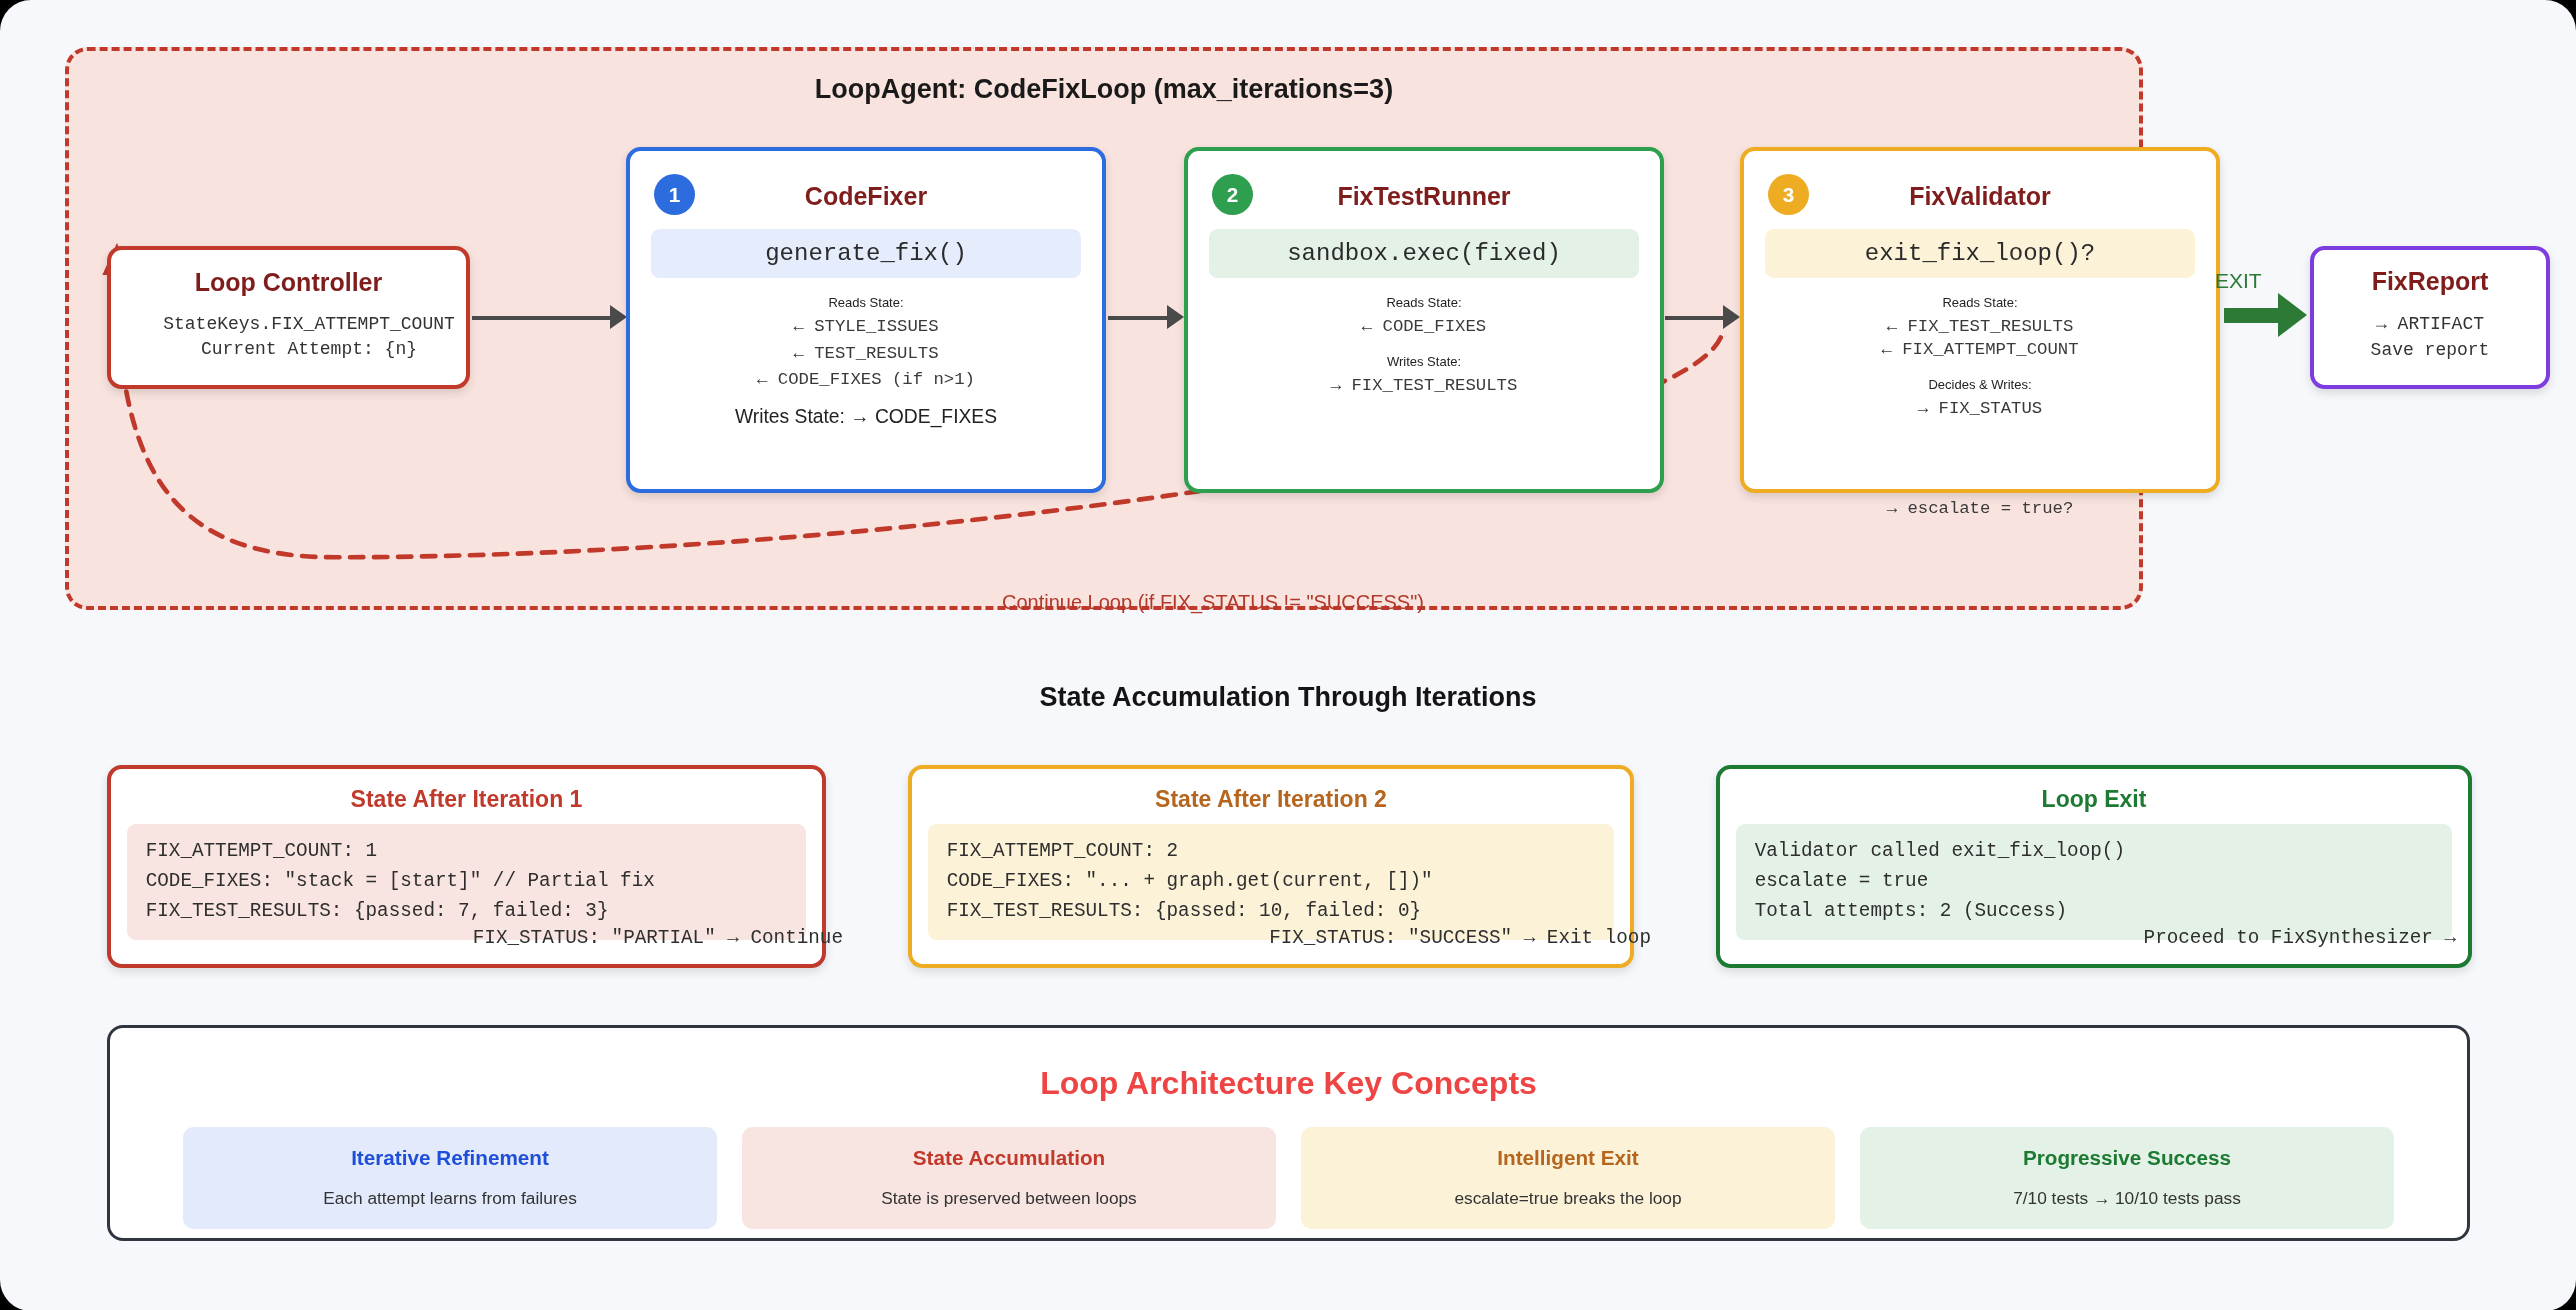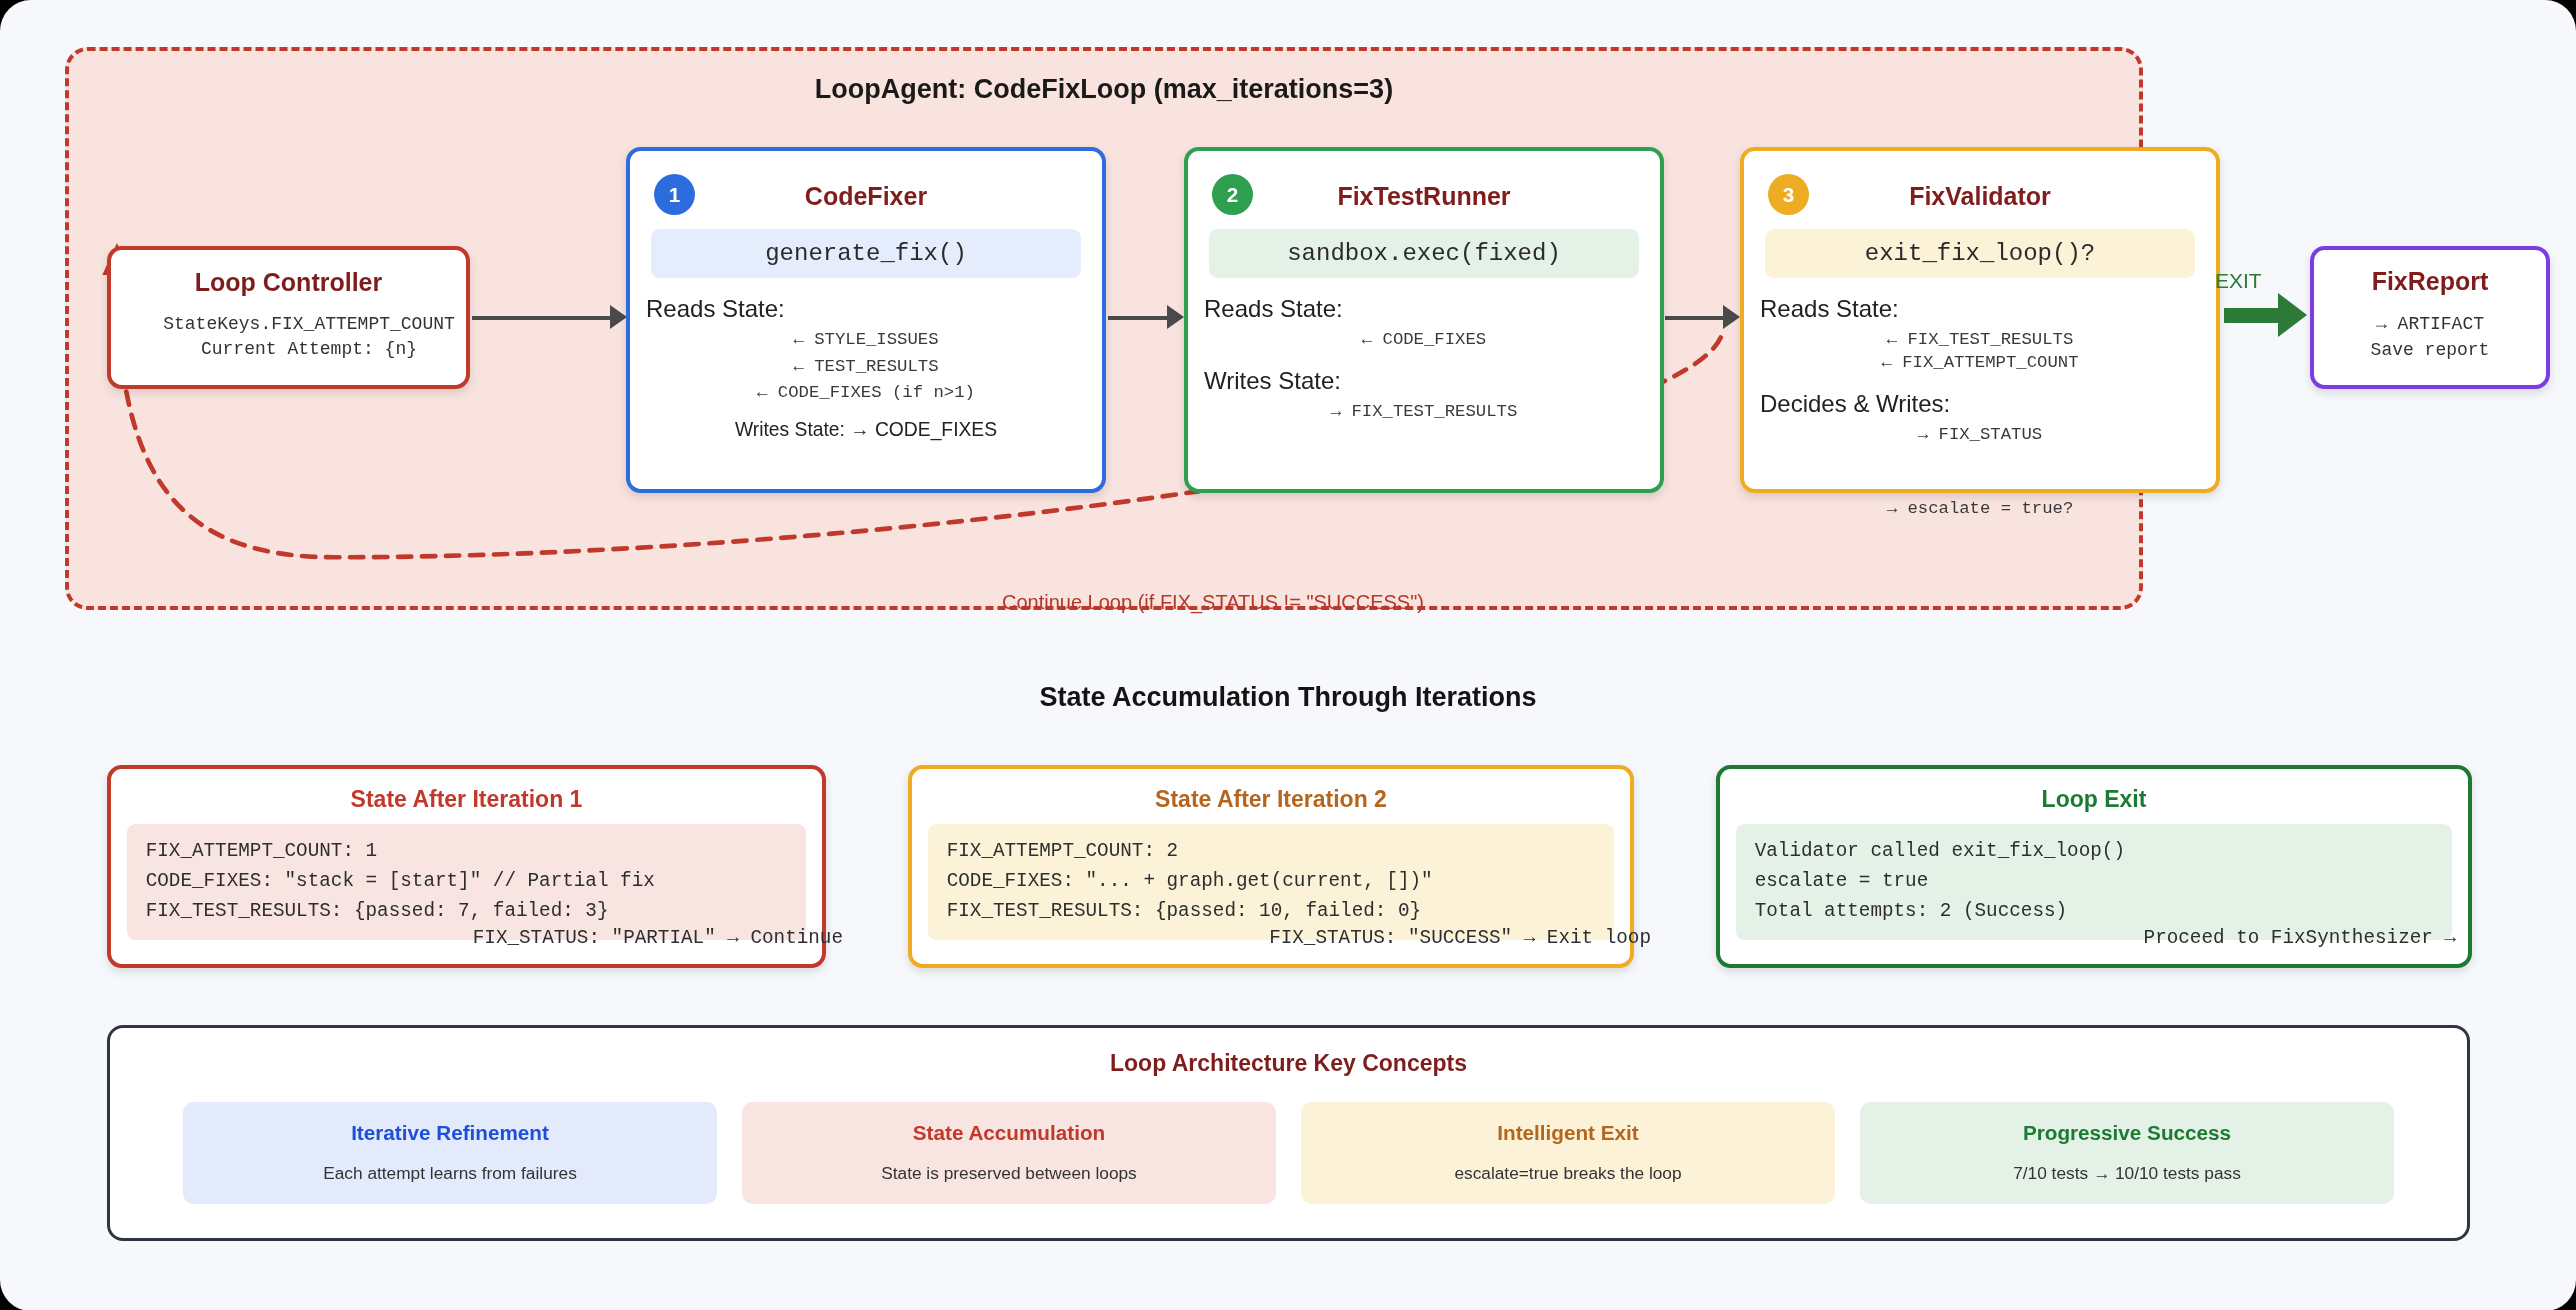--- a/index.html
+++ b/index.html
@@ -95,22 +95,22 @@
     text-align: center;
     font-family: "Liberation Mono", monospace;
     font-size: 24px;
     color: #2b2b2b;
   }
   #agent-1 .codechip { background: #e5ecfb; }
   #agent-2 .codechip { background: #e3f1e6; }
   #agent-3 .codechip { background: #fbf2d8; }
 
   .section-lbl {
-    text-align: left;
-    font-size: 24px;
+    text-align: center;
+    font-size: 13px;
     color: #222222;
     margin-top: 17.3px;
   }
   .state-line {
     text-align: center;
     font-family: "Liberation Mono", monospace;
     font-size: 17.3px;
     color: #3a3a3a;
     margin-top: 7.3px;
   }
@@ -254,23 +254,23 @@
   #key-concepts {
     position: absolute;
     left: 107px; top: 1025px;
     width: 2363px; height: 216px;
     background: #ffffff;
     border: 3.3px solid #2f3640;
     border-radius: 16px;
   }
   #kc-title {
     text-align: center;
-    font-size: 23px; font-weight: bold;
-    color: #7f1d1d;
-    margin-top: 22px;
+    font-size: 32px; font-weight: bold;
+    color: #ef4444;
+    margin-top: 37px;
   }
   #kc-row {
     display: flex;
     gap: 25px;
     padding: 0 73px;
     margin-top: 25px;
   }
   .kc-card {
     flex: 1;
     border-radius: 10.7px;

